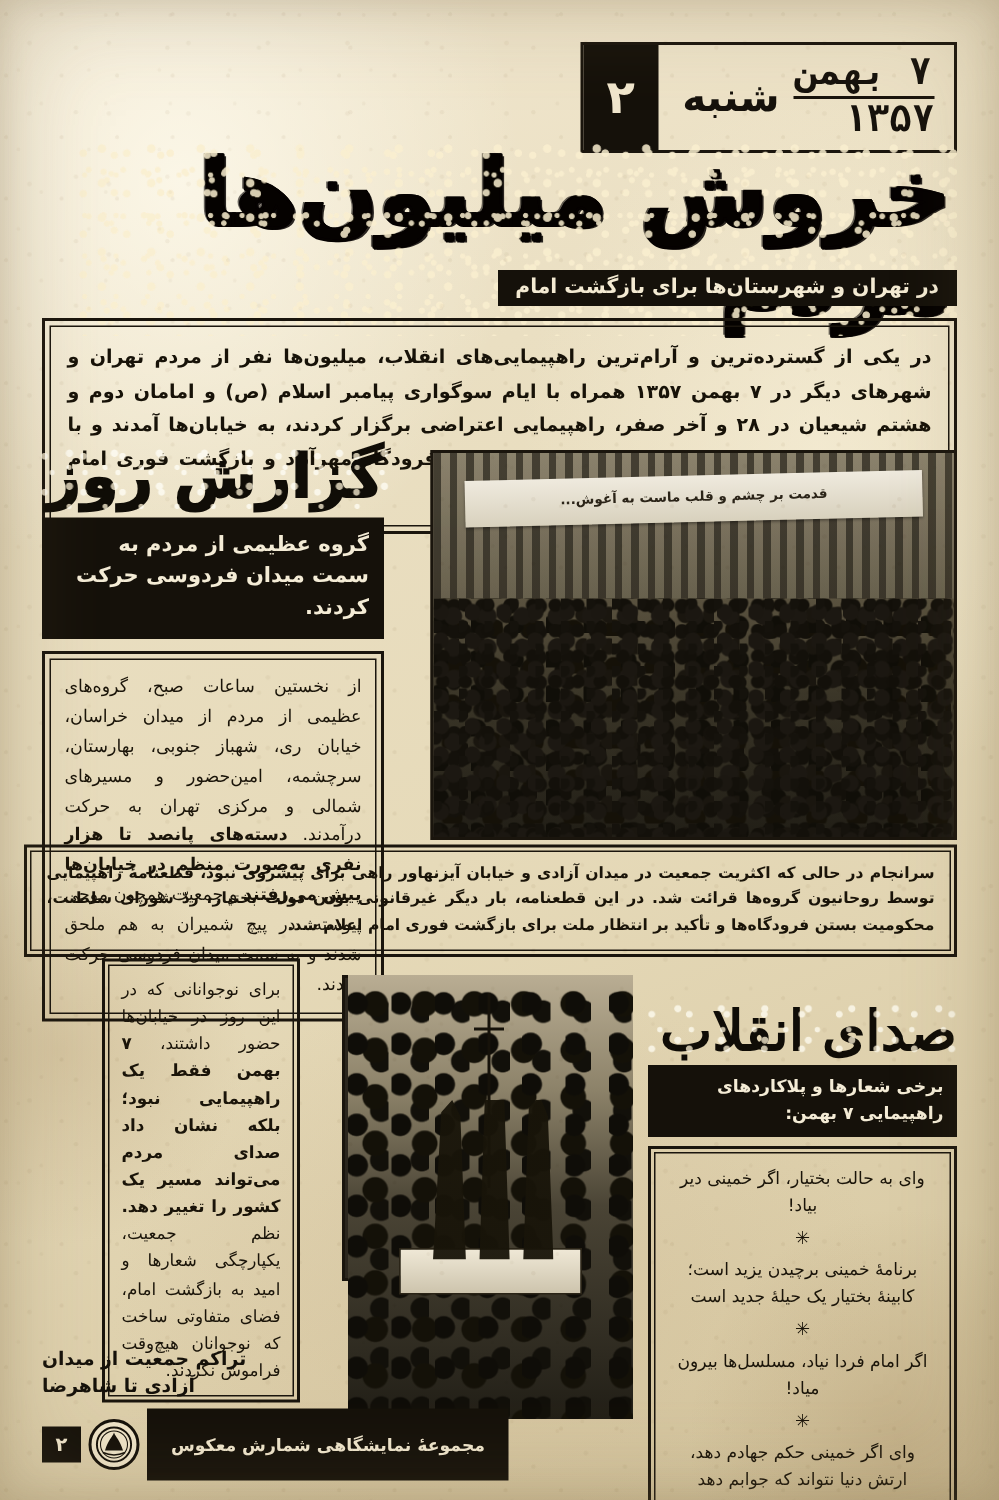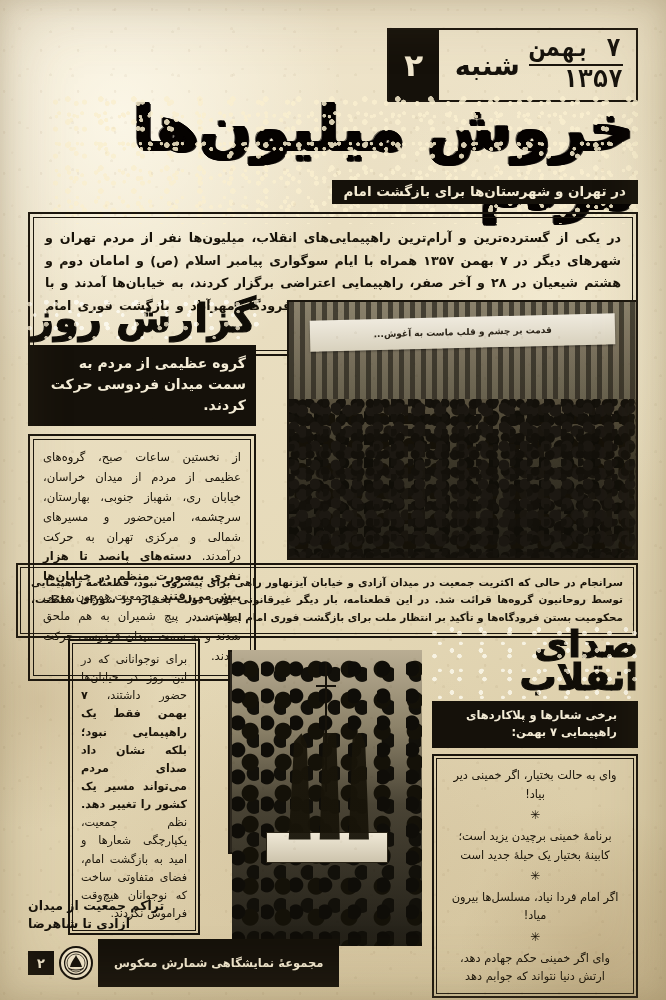--- a/index.html
+++ b/index.html
@@ -146,35 +146,35 @@
     border:2px solid #1a150d;padding:2px;
   }
   .res-inner{border:1px solid #1a150d;padding:6px 10px 7px;}
   .res-text{font-size:10.4px;line-height:1.68;text-align:justify;font-weight:bold;color:#1a1409;}
 
   
   .bottom{position:absolute;top:628px;left:28px;right:28px;height:300px;}
 
   .col-voice{position:absolute;top:0;right:0;width:206px;}
   .sec-title-sm{
-    font-size:37px;font-weight:bold;line-height:.9;color:#100d07;text-align:right;
-    -webkit-text-stroke:1.2px #100d07;position:relative;
+    font-size:37px;font-weight:normal;line-height:.9;color:#100d07;text-align:right;
+    -webkit-text-stroke:1.2px #100d07;position:relative;margin-top:43px;
   }
   .sec-title-sm::after{
     content:"";position:absolute;inset:-4px -3px;pointer-events:none;
     background-image:
       radial-gradient(circle at 22% 40%, #efe4c8 0 2px, transparent 2.5px),
       radial-gradient(circle at 52% 72%, #efe4c8 0 1.6px, transparent 2.1px),
       radial-gradient(circle at 79% 26%, #efe4c8 0 2.1px, transparent 2.6px);
     background-size:25px 23px,21px 27px,29px 21px;
     opacity:.8;mix-blend-mode:screen;
   }
   .slogan-head{
     background:#15110a;color:#f4ecd6;margin-top:6px;
-    padding:6px 21px 7px;font-size:11.5px;font-weight:bold;line-height:1.5;text-align:right;
+    padding:6px 9px 7px;font-size:11.5px;font-weight:bold;line-height:1.5;text-align:right;
   }
   .slogan-box{margin-top:6px;border:2px solid #1a150d;padding:2px;}
   .slogan-inner{border:1px solid #1a150d;padding:7px 8px;}
   .slogan{font-size:11.4px;line-height:1.62;text-align:center;color:#1a1409;}
   .star{text-align:center;font-size:12px;color:#1a1409;margin:5px 0;font-weight:bold;}
 
   .col-photo2{position:absolute;top:22px;right:216px;width:190px;}
   .photo2{
     width:190px;height:200px;border:2.5px solid #1a150d;overflow:hidden;background:#2b261d;
   }

